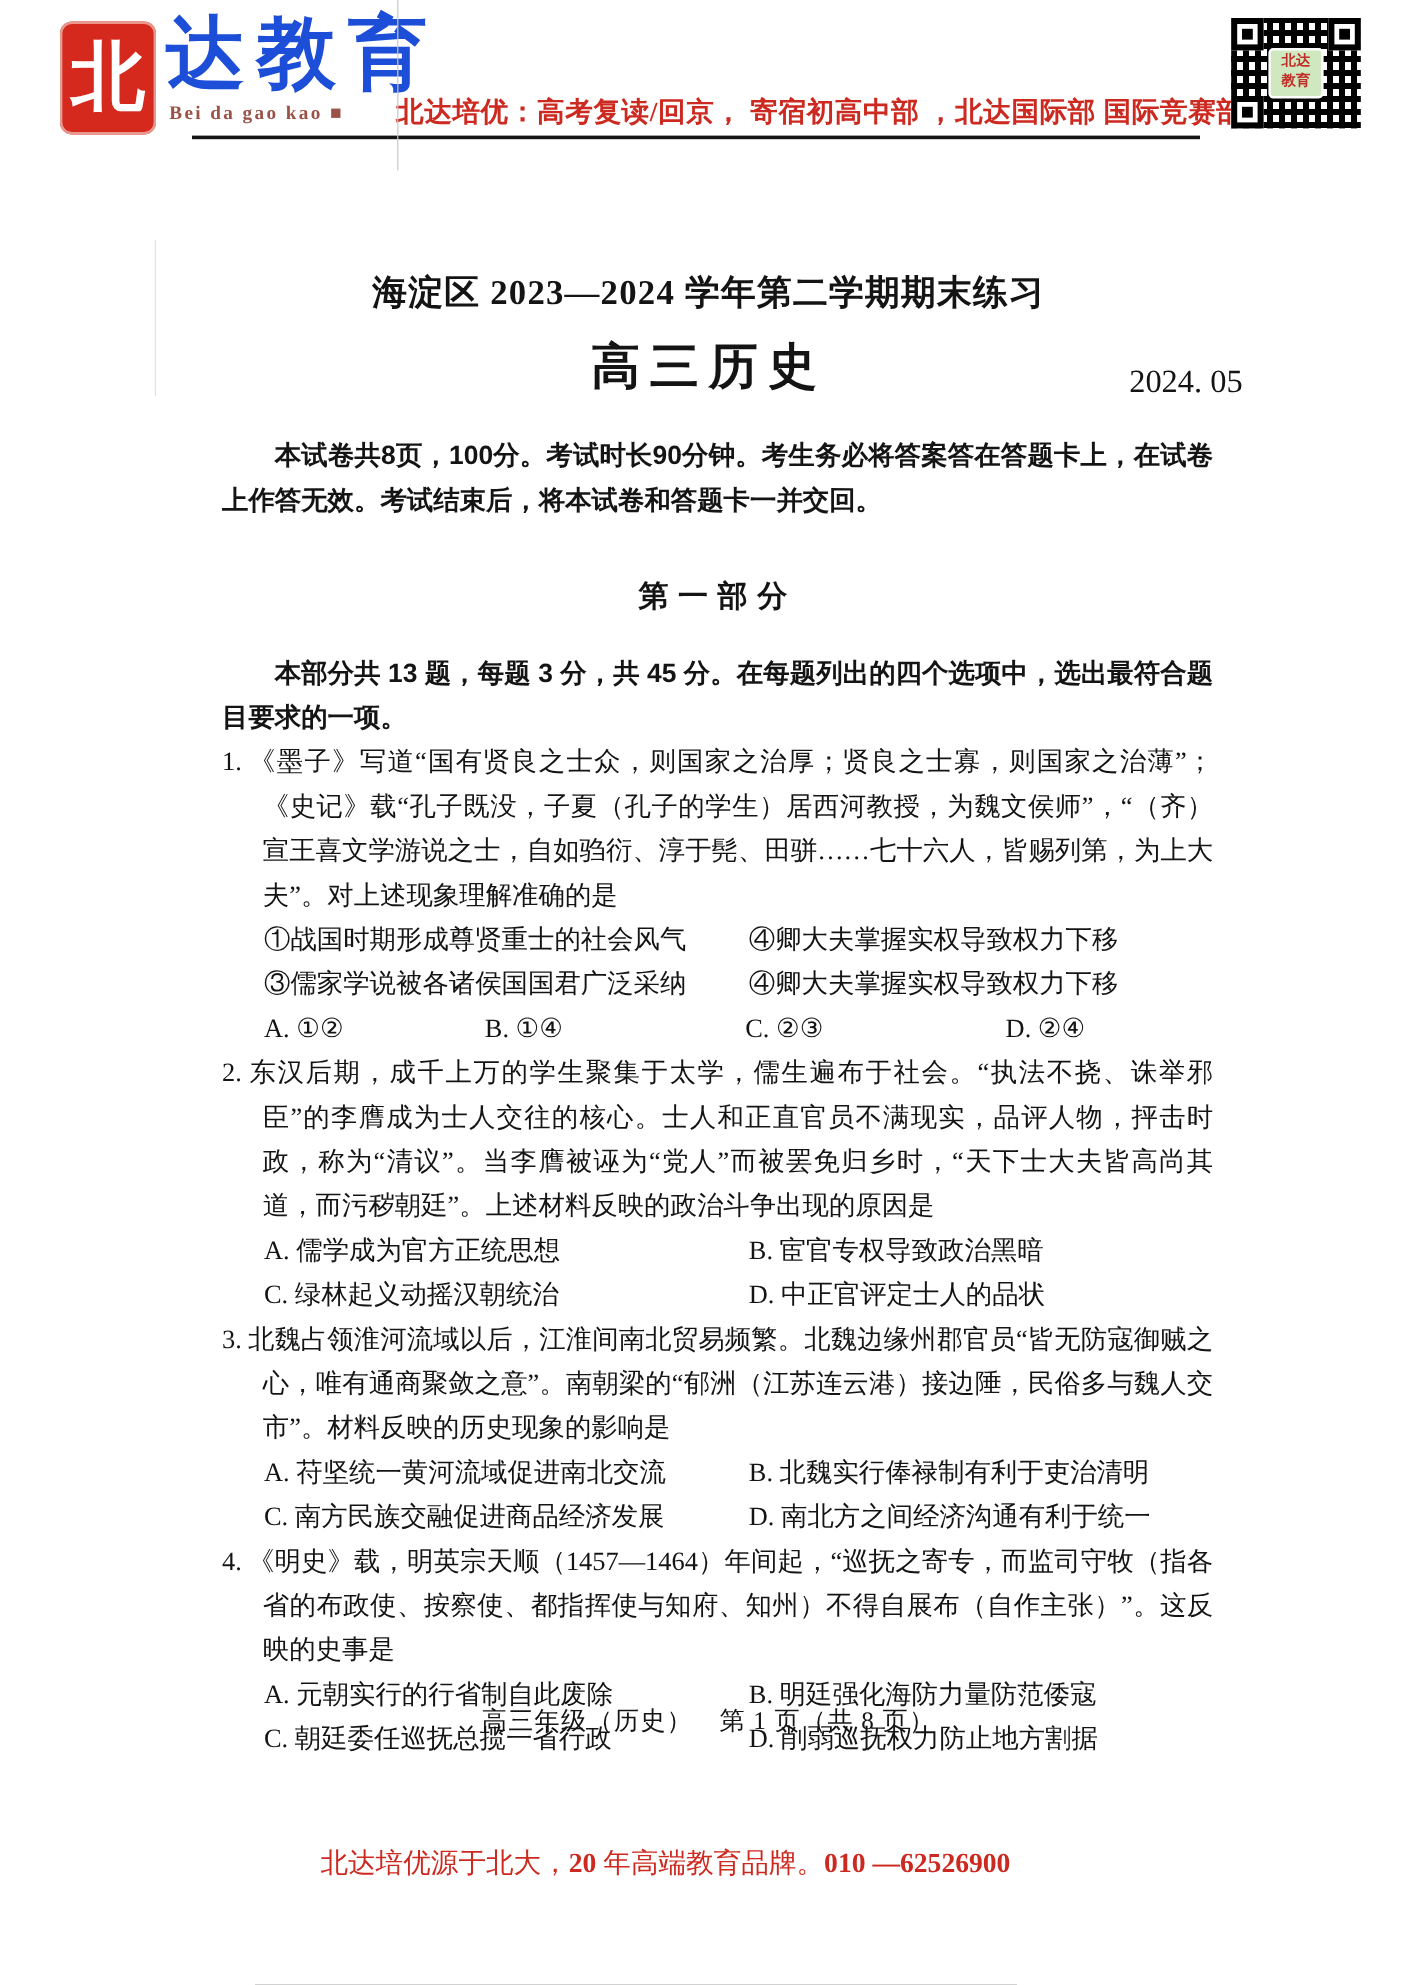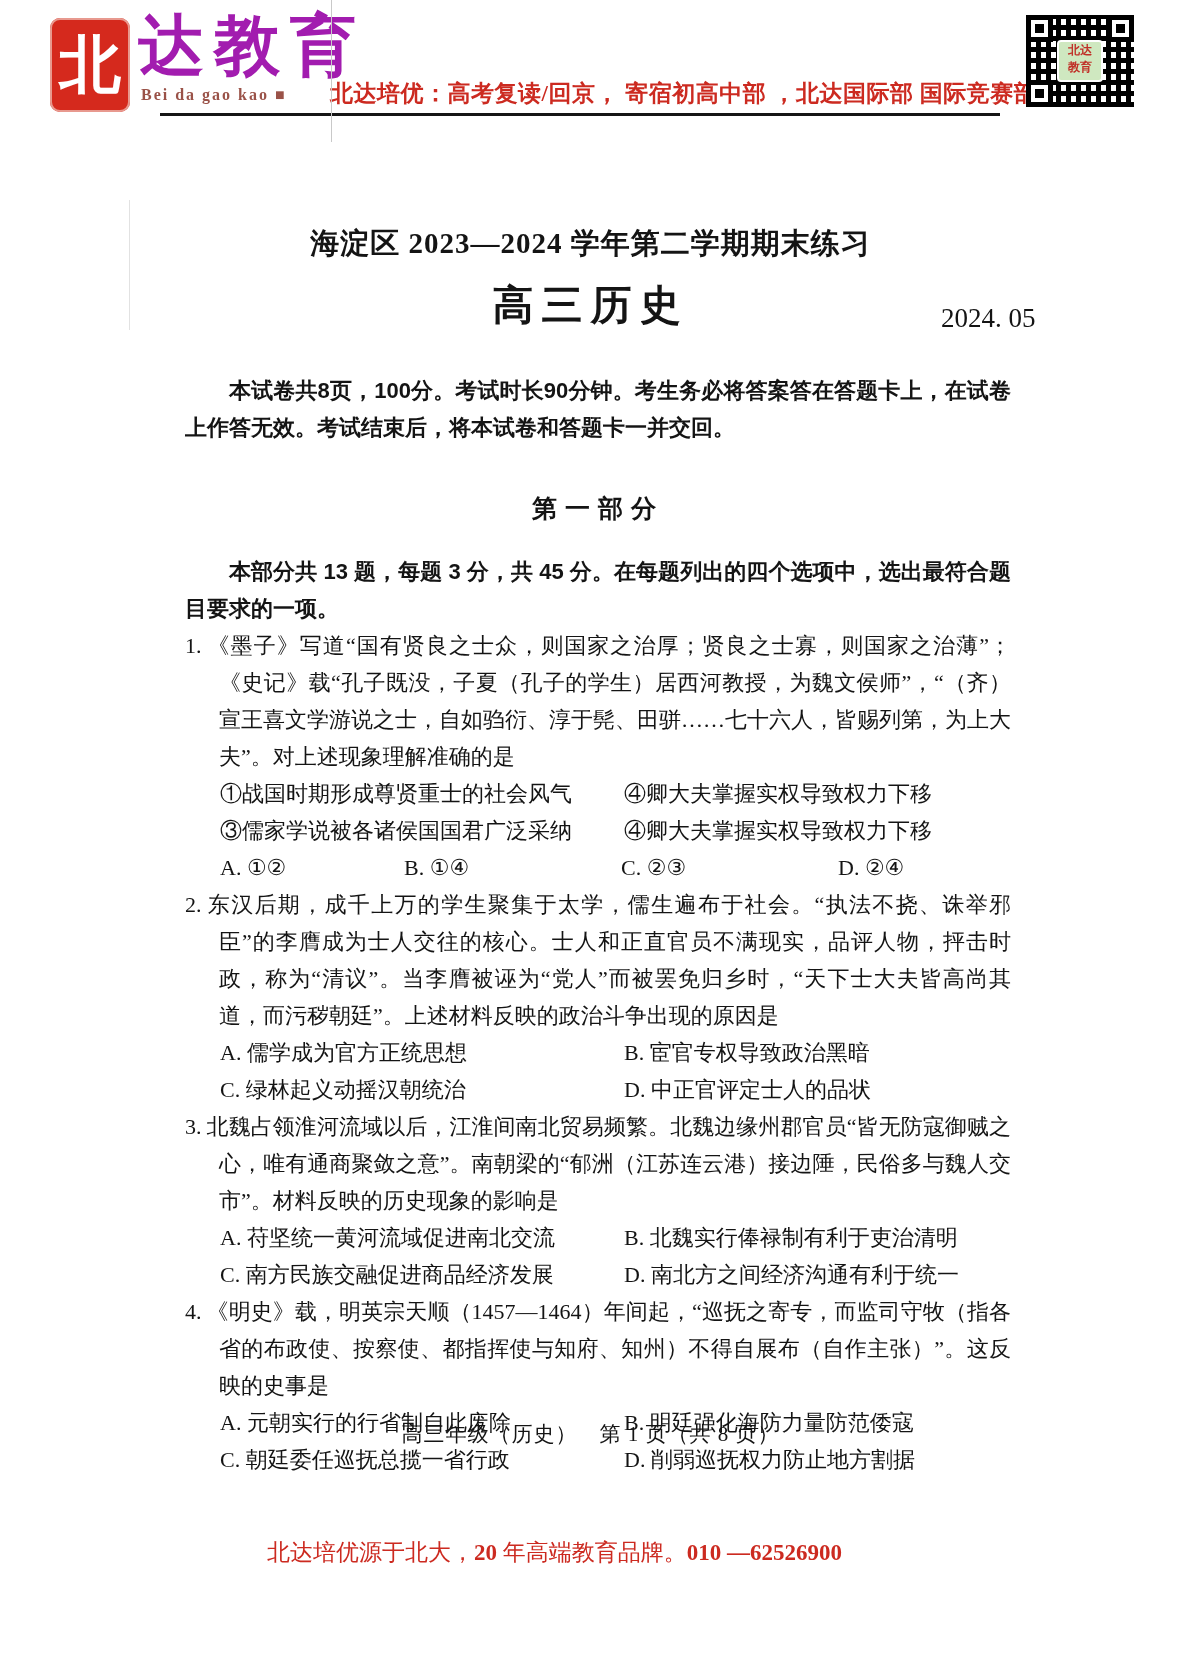--- a/index.html
+++ b/index.html
@@ -10,21 +10,21 @@
   }
   
   .seal {
     position:absolute; left:50px; top:18px; width:80px; height:94px;
     background:#d5291d; border-radius:10px;
     display:flex; align-items:center; justify-content:center;
     box-shadow:0 0 0 2px #e8998f inset;
   }
   .seal-char { color:#fff; font-size:62px; font-weight:bold; line-height:1; }
   .brand-name {
-    position:absolute; left:138px; top:6px; color:#a21caf;
+    position:absolute; left:138px; top:6px; color:#1d4ed8;
     font-size:66px; font-weight:bold; letter-spacing:10px; line-height:1.2;
     font-family:"Liberation Serif","DejaVu Serif",serif;
   }
   .brand-sub {
     position:absolute; left:141px; top:86px; color:#9a5248;
     font-size:16px; letter-spacing:2px; font-weight:bold;
   }
   .slogan {
     position:absolute; left:330px; top:78px; width:660px;
     color:#cc2a20; font-size:23px; letter-spacing:0.5px; white-space:nowrap;
@@ -47,21 +47,21 @@
     position:absolute; left:50%; top:50%; transform:translate(-50%,-50%);
     width:42px; height:38px; background:#cfe8c0; border:2px solid #fff; border-radius:4px;
     color:#c03028; font-size:12px; line-height:17px; text-align:center; font-weight:bold;
   }
   
   .title-block { position:absolute; left:0; right:0; top:224px; text-align:center; }
   .title-session { font-size:29px; font-weight:bold; margin:0; letter-spacing:1px; }
   .title-subject { font-size:41px; font-weight:bold; margin:14px 0 0; letter-spacing:8px; }
   .exam-date { position:absolute; left:925px; top:303px; font-size:27px;margin-left:16px; }
   
-  .content { position:absolute; left:185px; top:372px; width:826px; font-size:22px; line-height:37px; }
+  .content { position:absolute; left:185px; top:361px; width:826px; font-size:22px; line-height:37px; }
   .notice, .part-instr {
     font-family:"Liberation Sans","DejaVu Sans",sans-serif; font-weight:700;
     text-indent:2em; text-align:justify; margin:0;
   }
   .part-title {
     font-family:"Liberation Sans","DejaVu Sans",sans-serif; font-weight:700;
     text-align:center; font-size:25px; letter-spacing:8px; margin:44px 0 26px;
   }
   .question { margin:0; }
   .stem { text-align:justify; padding-left:34px; text-indent:-34px; }

